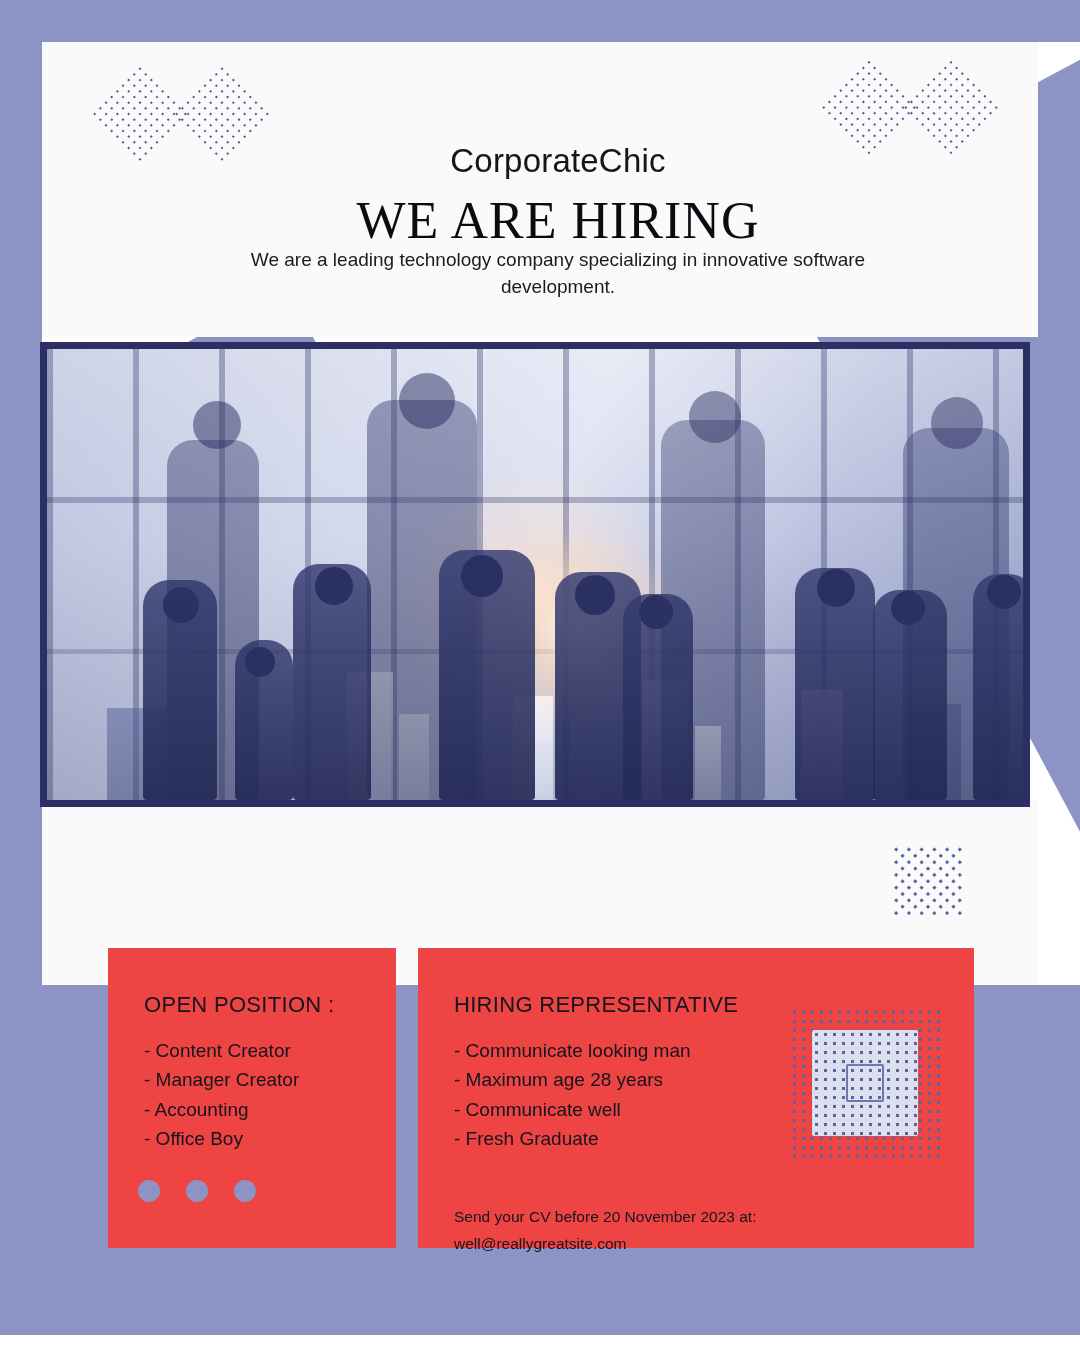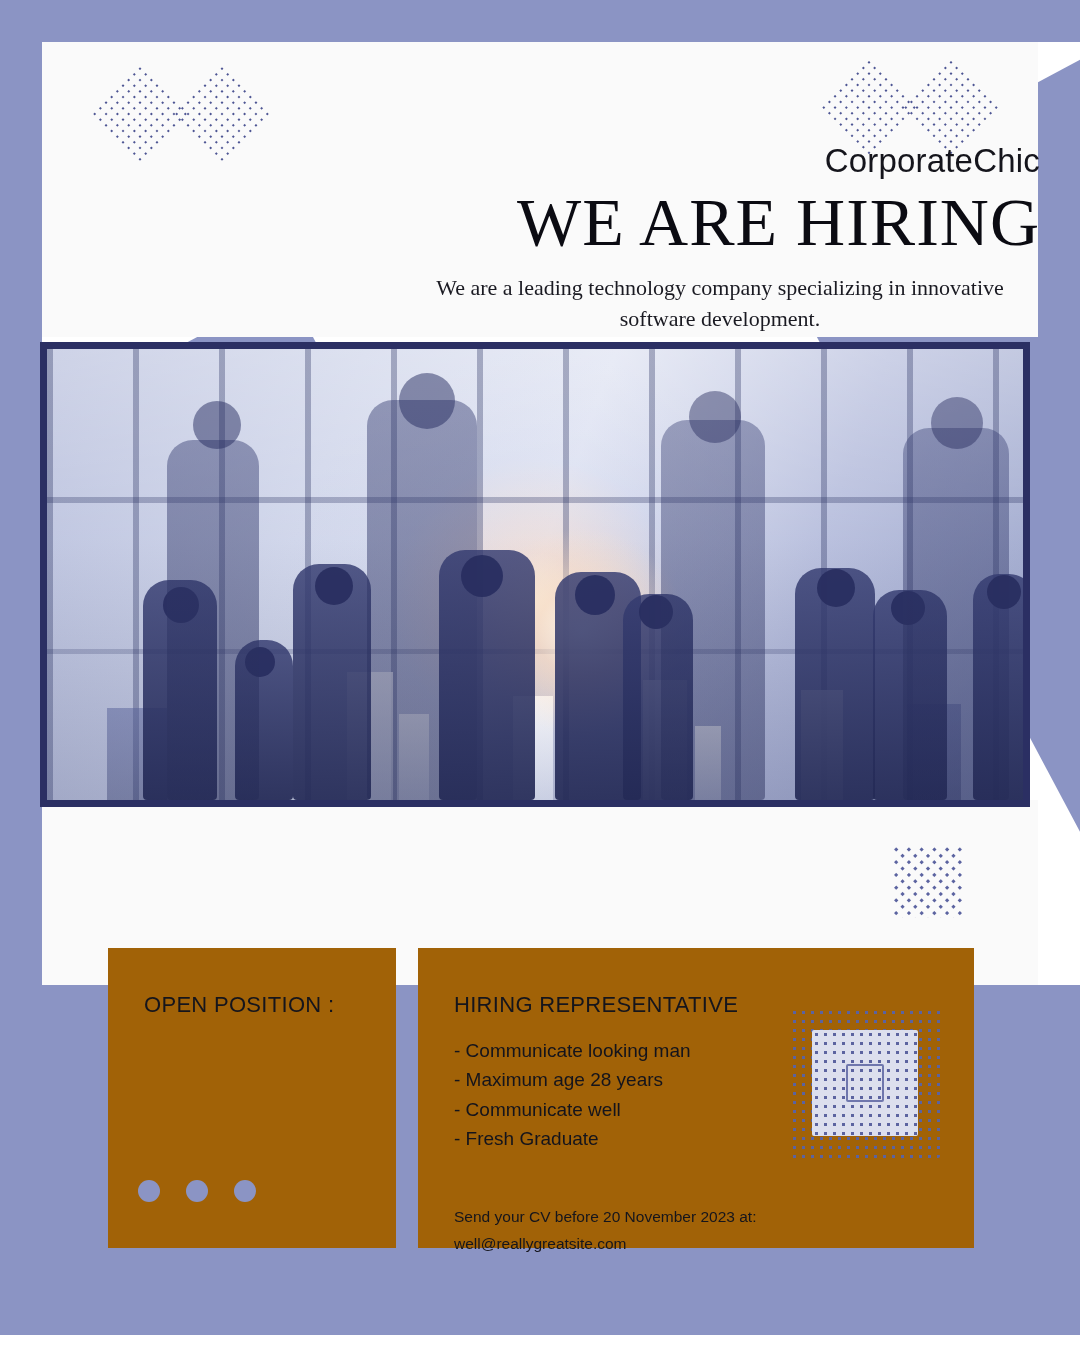--- a/index.html
+++ b/index.html
@@ -51,35 +51,35 @@
     position:absolute; left:42px; top:42px; width:996px; height:295px;
     background:#fafafa;
   }
   .white-mid {
     position:absolute; left:42px; top:800px; width:996px; height:185px;
     background:#fafafa;
   }
 
   
   .header {
-    position:absolute; left:44px; top:42px; width:996px; height:295px;
-    display:flex; flex-direction:column; align-items:flex-end;
+    position:absolute; left:60px; top:42px; width:996px; height:295px;
+    display:flex; flex-direction:column; align-items:center;
     padding-top:100px;
   }
   .brand {
     font-size:33px; color:#15151c; letter-spacing:0.2px;
   }
   .headline {
     font-family:"Liberation Serif", serif;
-    font-size:68px; line-height:1.0; letter-spacing:1px;
-    color:#0b0b12; margin-top:8px;
+    font-size:52px; line-height:1.0; letter-spacing:1px;
+    color:#0b0b12; margin-top:15px;
   }
   .subtitle {
-    margin-top:16px; font-size:22px; line-height:1.42;
-    color:#1a1a22; text-align:center; max-width:640px;font-family:Liberation Serif, serif;
+    font-size:19px; line-height:1.42;
+    color:#1a1a22; text-align:center; max-width:640px;
   }
 
   
   .dot-diamond {
     position:absolute;
     background-image:radial-gradient(#4d5593 1.4px, transparent 1.5px);
     background-size:8px 8px;
     transform:rotate(45deg);
   }
   .dd1 { left:104px; top:78px;  width:72px; height:72px; }
@@ -150,21 +150,21 @@
 
   
   .statement {
     position:absolute; left:42px; top:820px; width:996px;
     text-align:center; font-size:30px; line-height:1.45; color:#14141c;
   }
 
   
   .card {
     position:absolute;
-    background:#a16207;
+    background:#ef4444;
   }
   .card-left  { left:108px; top:948px; width:288px; height:300px; }
   .card-right { left:418px; top:948px; width:556px; height:300px; }
 
   .card-title {
     font-size:22px; color:#15151c; letter-spacing:0.3px;
   }
   .card-left .card-title  { position:absolute; left:36px; top:44px; }
   .card-right .card-title { position:absolute; left:36px; top:44px; }
 
@@ -283,20 +283,26 @@
     <div class="head" style="left:884px; top:48px;  width:52px; height:52px; opacity:0.5;"></div>
 
     <div class="fig" style="left:926px; width:62px;  height:226px;"></div>
     <div class="head" style="left:940px; top:226px; width:34px; height:34px;"></div>
   </div>
 
   <div class="dd-big"></div>
 
   <div class="card card-left">
     <div class="card-title">OPEN POSITION :</div>
+    <ul class="bullets">
+      <li>- Content Creator</li>
+      <li>- Manager Creator</li>
+      <li>- Accounting</li>
+      <li>- Office Boy</li>
+    </ul>
   </div>
 
   <div class="dots-row">
     <span class="dot"></span>
     <span class="dot"></span>
     <span class="dot"></span>
   </div>
 
   <div class="card card-right">
     <div class="card-title">HIRING REPRESENTATIVE</div>

